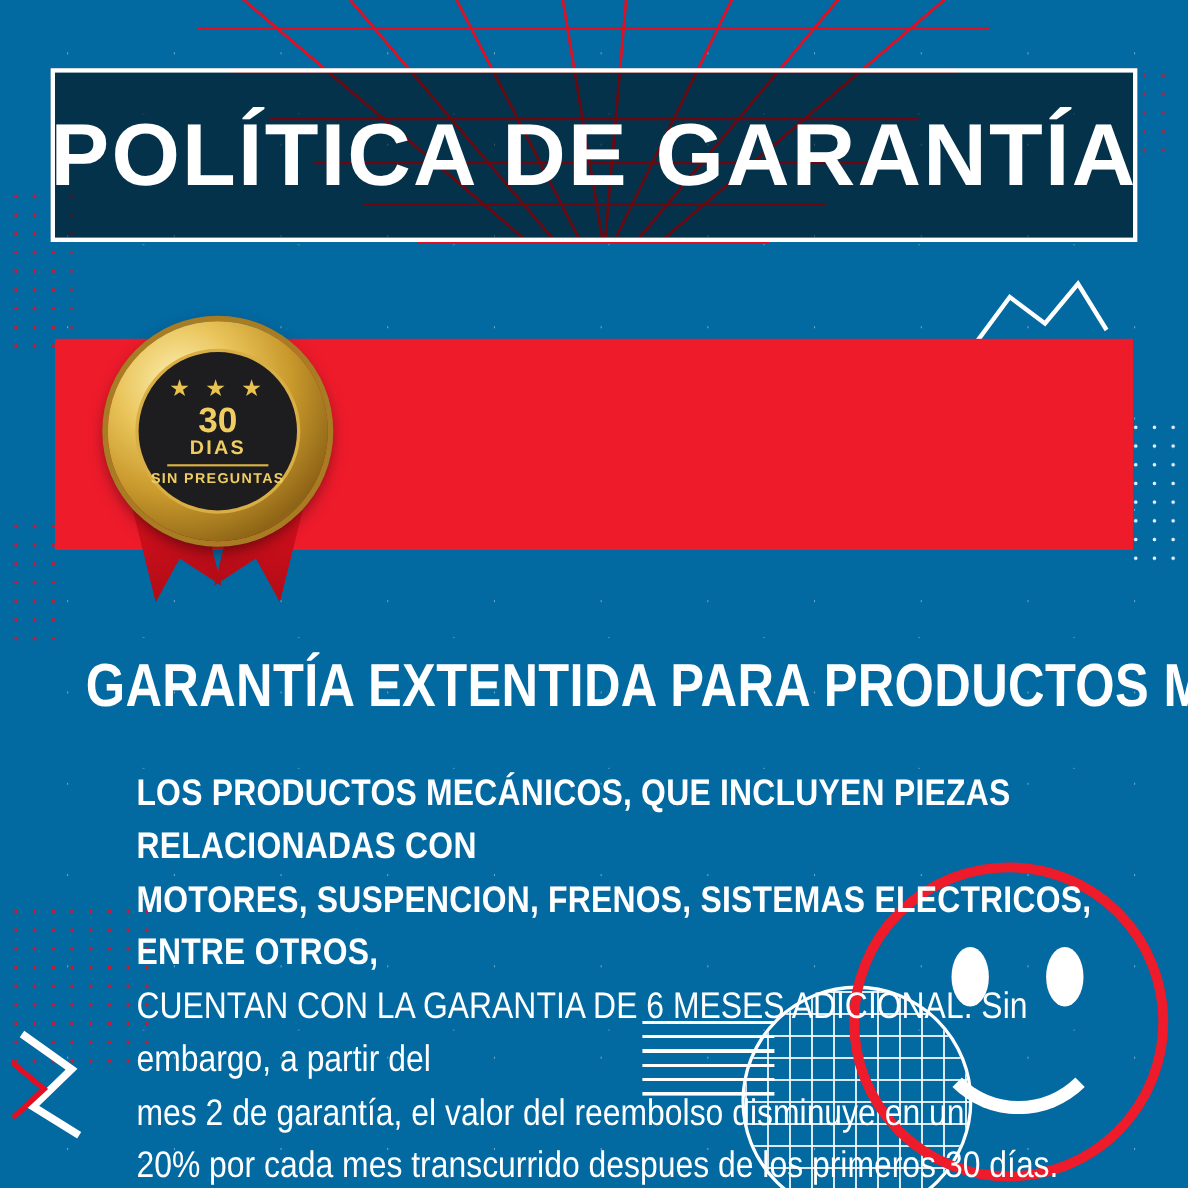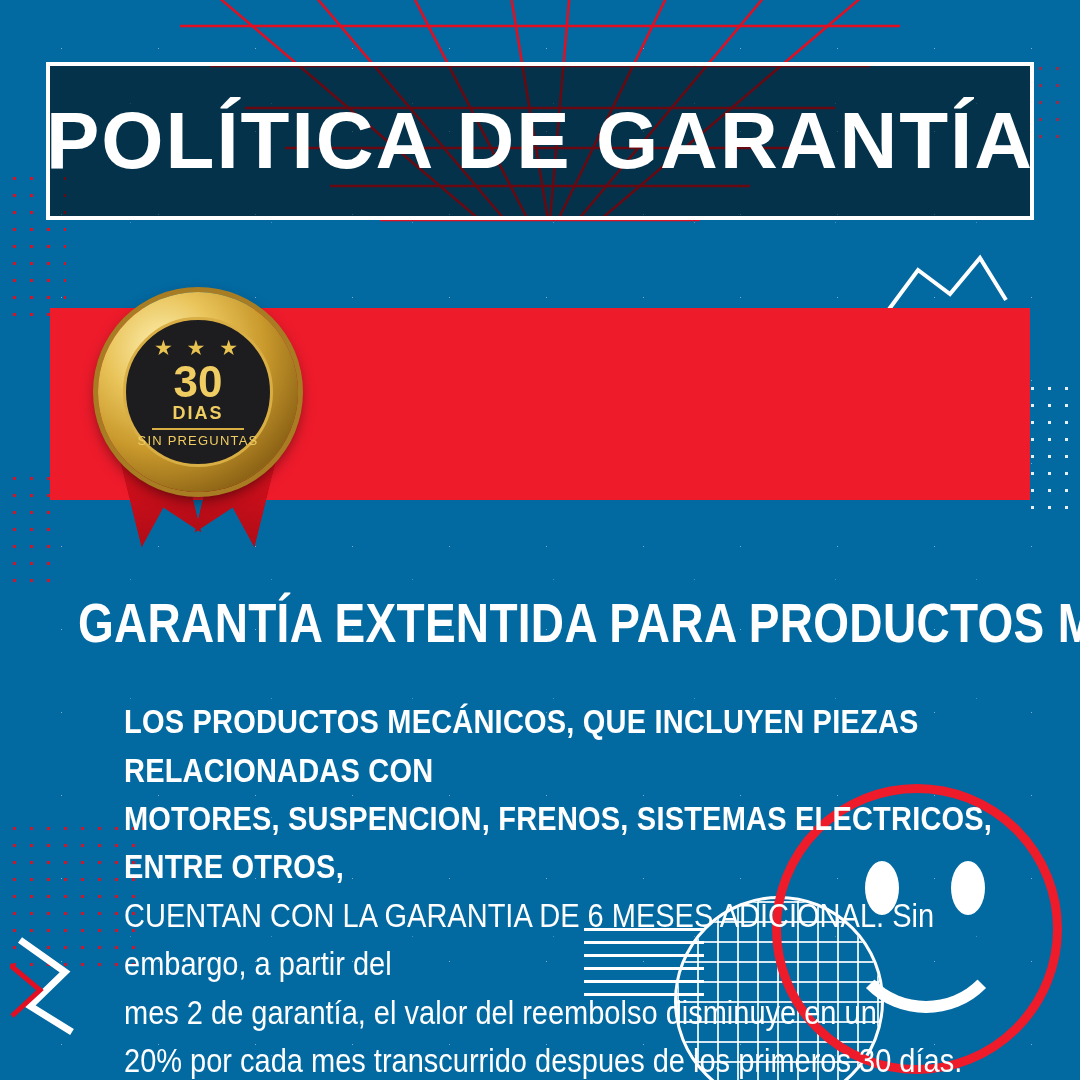--- a/index.html
+++ b/index.html
@@ -174,41 +174,41 @@
   }
   .badge-stars {
     color: #e9c352;
     font-size: 21px;
     letter-spacing: 4px;
     line-height: 1;
     margin-bottom: 2px;
   }
   .badge-num {
     color: #f0cd62;
-    font-size: 44px;
+    font-size: 32px;
     font-weight: 700;
     line-height: .95;
   }
   .badge-dias {
     color: #f0cd62;
     font-size: 18px;
     font-weight: 700;
     letter-spacing: 2px;
     line-height: 1;
   }
   .badge-rule {
     width: 92px;
     height: 2px;
     background: #d8ae45;
     margin: 5px 0 3px;
   }
   .badge-tag {
     color: #f0cd62;
     font-size: 13px;
-    font-weight: 400;
+    font-weight: 700;
     letter-spacing: 1.2px;
     line-height: 1;
   }
 
   
   .section-heading {
     position: absolute;
     left: 78px;
     top: 590px;
     width: 940px;

